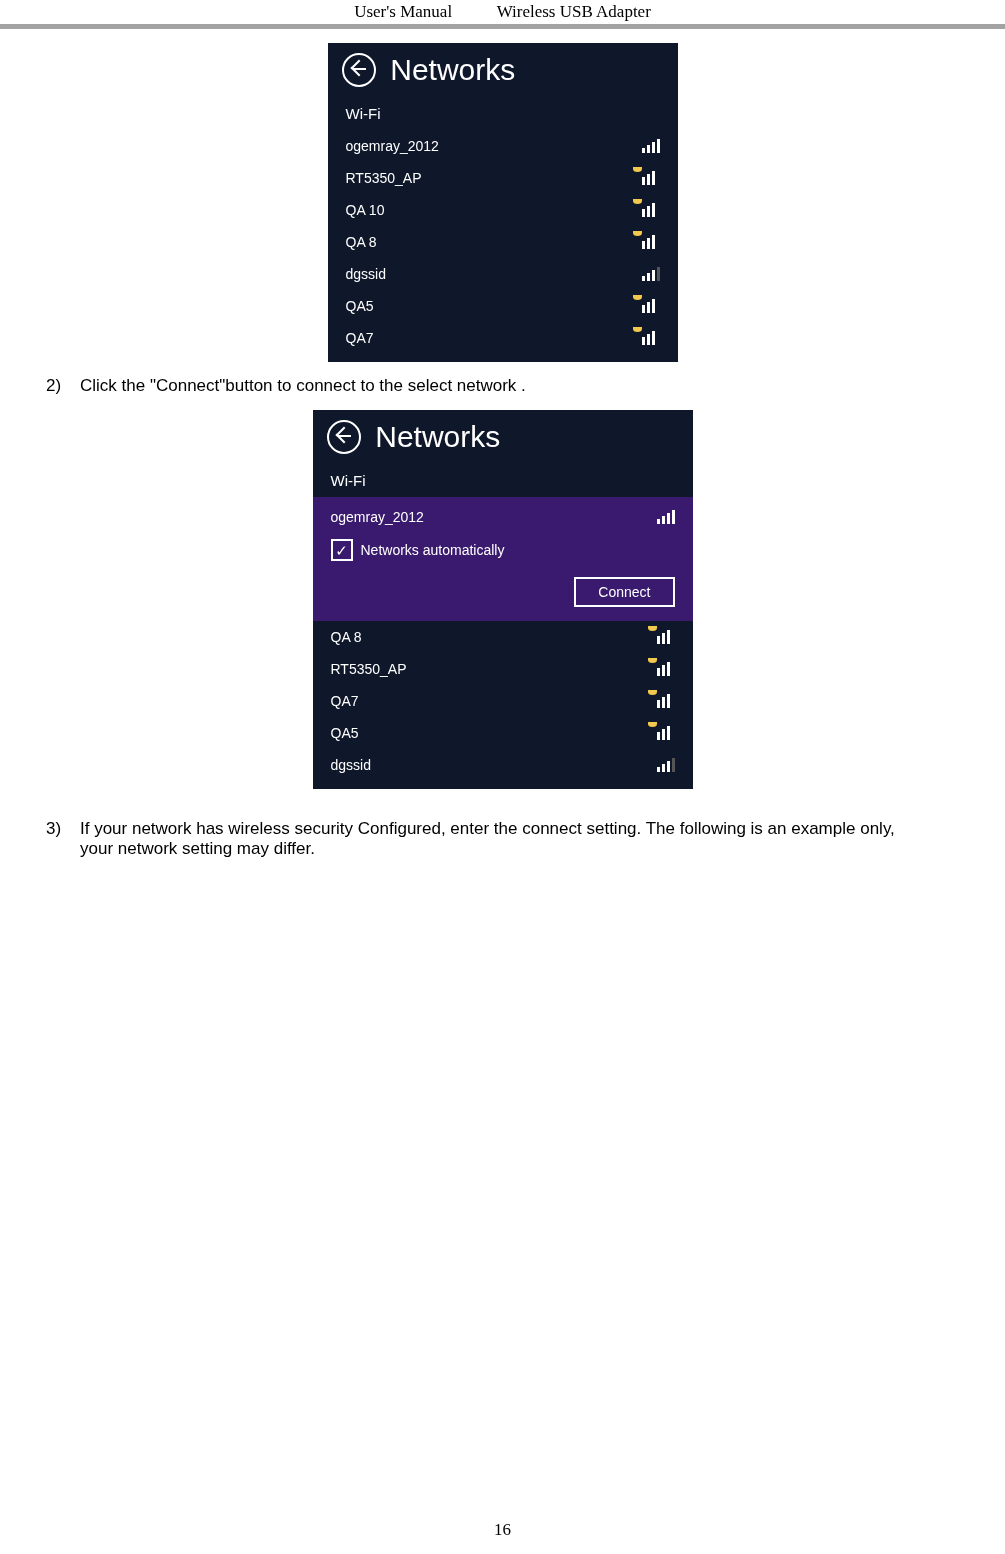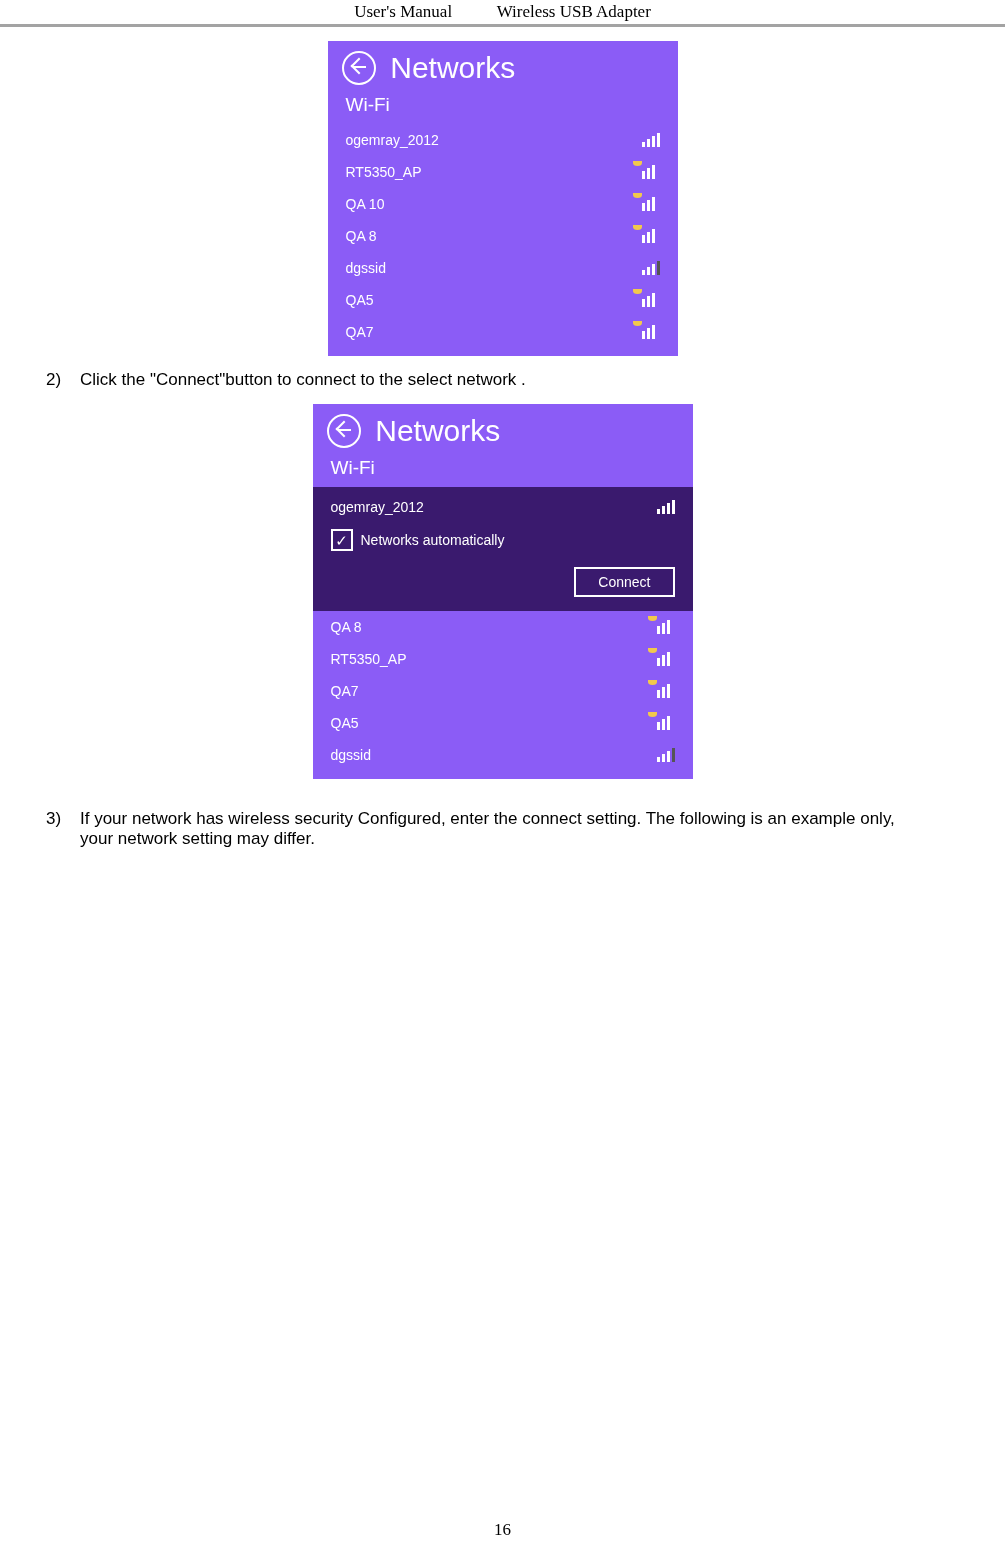--- a/index.html
+++ b/index.html
@@ -16,40 +16,40 @@
     min-height: 1554px;
     position: relative;
     box-sizing: border-box;
   }
   .header {
     width: 100%;
     text-align: center;
     font-family: "Times New Roman", serif;
     font-size: 17px;
     padding-top: 2px;
-    border-bottom: 3px solid #a3a3a3;
+    border-bottom: 5px solid #a3a3a3;
     padding-bottom: 2px;
   }
   .header span { display: inline-block; }
   .header .sep { width: 36px; }
   .footer {
     position: absolute;
     bottom: 14px;
     width: 100%;
     text-align: center;
     font-family: "Times New Roman", serif;
     font-size: 17px;
   }
   .figwrap {
     display: flex;
     justify-content: center;
     margin: 14px 0;
   }
   .panel {
-    background: #8b5cf6;
+    background: #0f172a;
     color: #fff;
     font-family: "Segoe UI", Arial, sans-serif;
     width: 350px;
     padding: 10px 0 8px 0;
   }
   .panel2 { width: 380px; }
   .panel .back {
     display: inline-block;
     width: 30px; height: 30px;
     border: 2px solid #fff;
@@ -76,22 +76,22 @@
   }
   .panel h1 {
     display: inline-block;
     font-weight: 300;
     font-size: 30px;
     margin: 0 0 0 10px;
     vertical-align: middle;
   }
   .panel h2 {
     font-weight: 400;
-    font-size: 19px;
-    margin: 9px 0 8px 18px;
+    font-size: 15px;
+    margin: 18px 0 8px 18px;
   }
   .net {
     display: flex;
     align-items: center;
     justify-content: space-between;
     padding: 8px 18px;
     font-size: 14px;
   }
   .bars {
     display: inline-flex;

